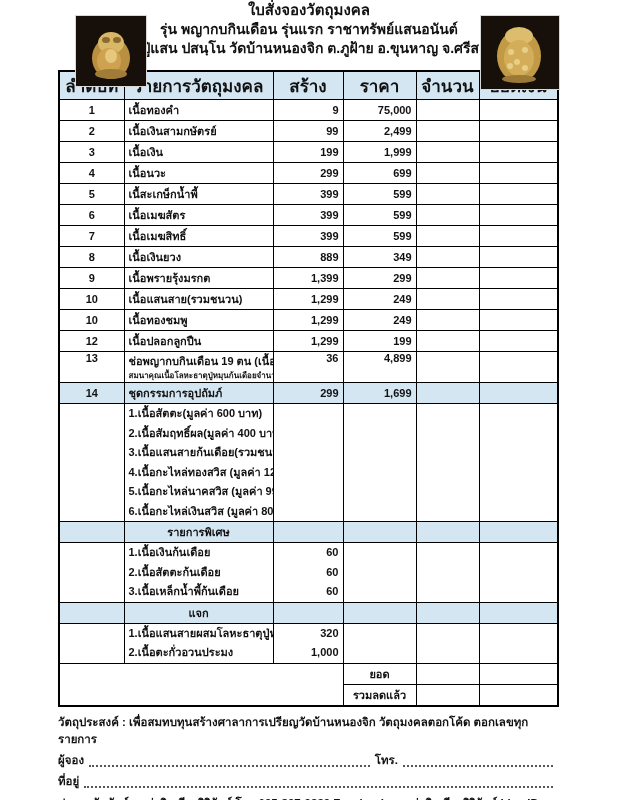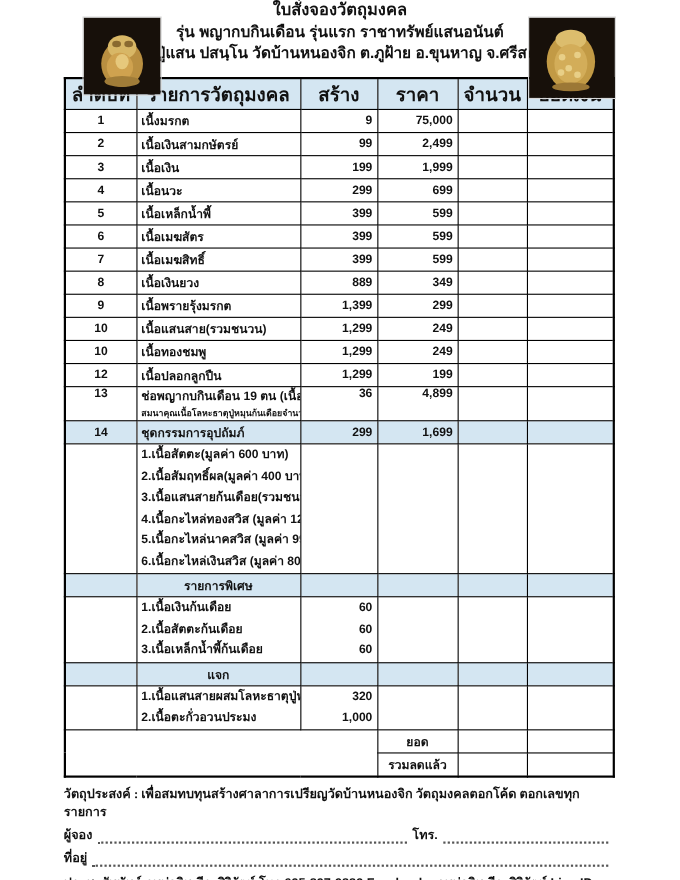--- a/index.html
+++ b/index.html
@@ -33,21 +33,21 @@
   .sec td{background:var(--secbg);}
   .hl td{background:var(--secbg);}
   .top{vertical-align:top;}
   .note{font-size:8px;line-height:12px;}
   .mainline{line-height:18px;}
   .lines div{line-height:19.5px;}
   .sumlabel{text-align:center;}
 
   
   .footer{margin:7px 0 0 58px;width:500px;font-size:11.5px;}
-  .purpose{line-height:17px;margin-bottom:3px;font-family:Liberation Serif, serif;}
+  .purpose{line-height:17px;margin-bottom:3px;}
   .dotrow{display:flex;align-items:flex-end;line-height:19px;margin-bottom:2px;}
   .dots{flex:1;border-bottom:2px dotted #555;height:13px;margin:0 5px 3px 5px;}
   .dots.phone{flex:0 0 150px;}
   .contact{margin-top:4px;line-height:16px;}
 </style>
 </head>
 <body>
 
 <div class="page" style="--secbg:#d4e6f2;">
 
@@ -94,21 +94,21 @@
       <th>ลำดับที่</th>
       <th>รายการวัตถุมงคล</th>
       <th>สร้าง</th>
       <th>ราคา</th>
       <th>จำนวน</th>
       <th>ยอดเงิน</th>
     </tr>
 
     <tr>
       <td class="ctr">1</td>
-      <td>เนื้งมรกต</td>
+      <td>เนื้อทองคำ</td>
       <td class="num">9</td>
       <td class="num">75,000</td>
       <td></td>
       <td></td>
     </tr>
     <tr>
       <td class="ctr">2</td>
       <td>เนื้อเงินสามกษัตรย์</td>
       <td class="num">99</td>
       <td class="num">2,499</td>
@@ -126,21 +126,21 @@
     <tr>
       <td class="ctr">4</td>
       <td>เนื้อนวะ</td>
       <td class="num">299</td>
       <td class="num">699</td>
       <td></td>
       <td></td>
     </tr>
     <tr>
       <td class="ctr">5</td>
-      <td>เนื้อเหล็กน้ำพี้</td>
+      <td>เนื้สะเกษ็กน้ำพี้</td>
       <td class="num">399</td>
       <td class="num">599</td>
       <td></td>
       <td></td>
     </tr>
     <tr>
       <td class="ctr">6</td>
       <td>เนื้อเมฆสัตร</td>
       <td class="num">399</td>
       <td class="num">599</td>

